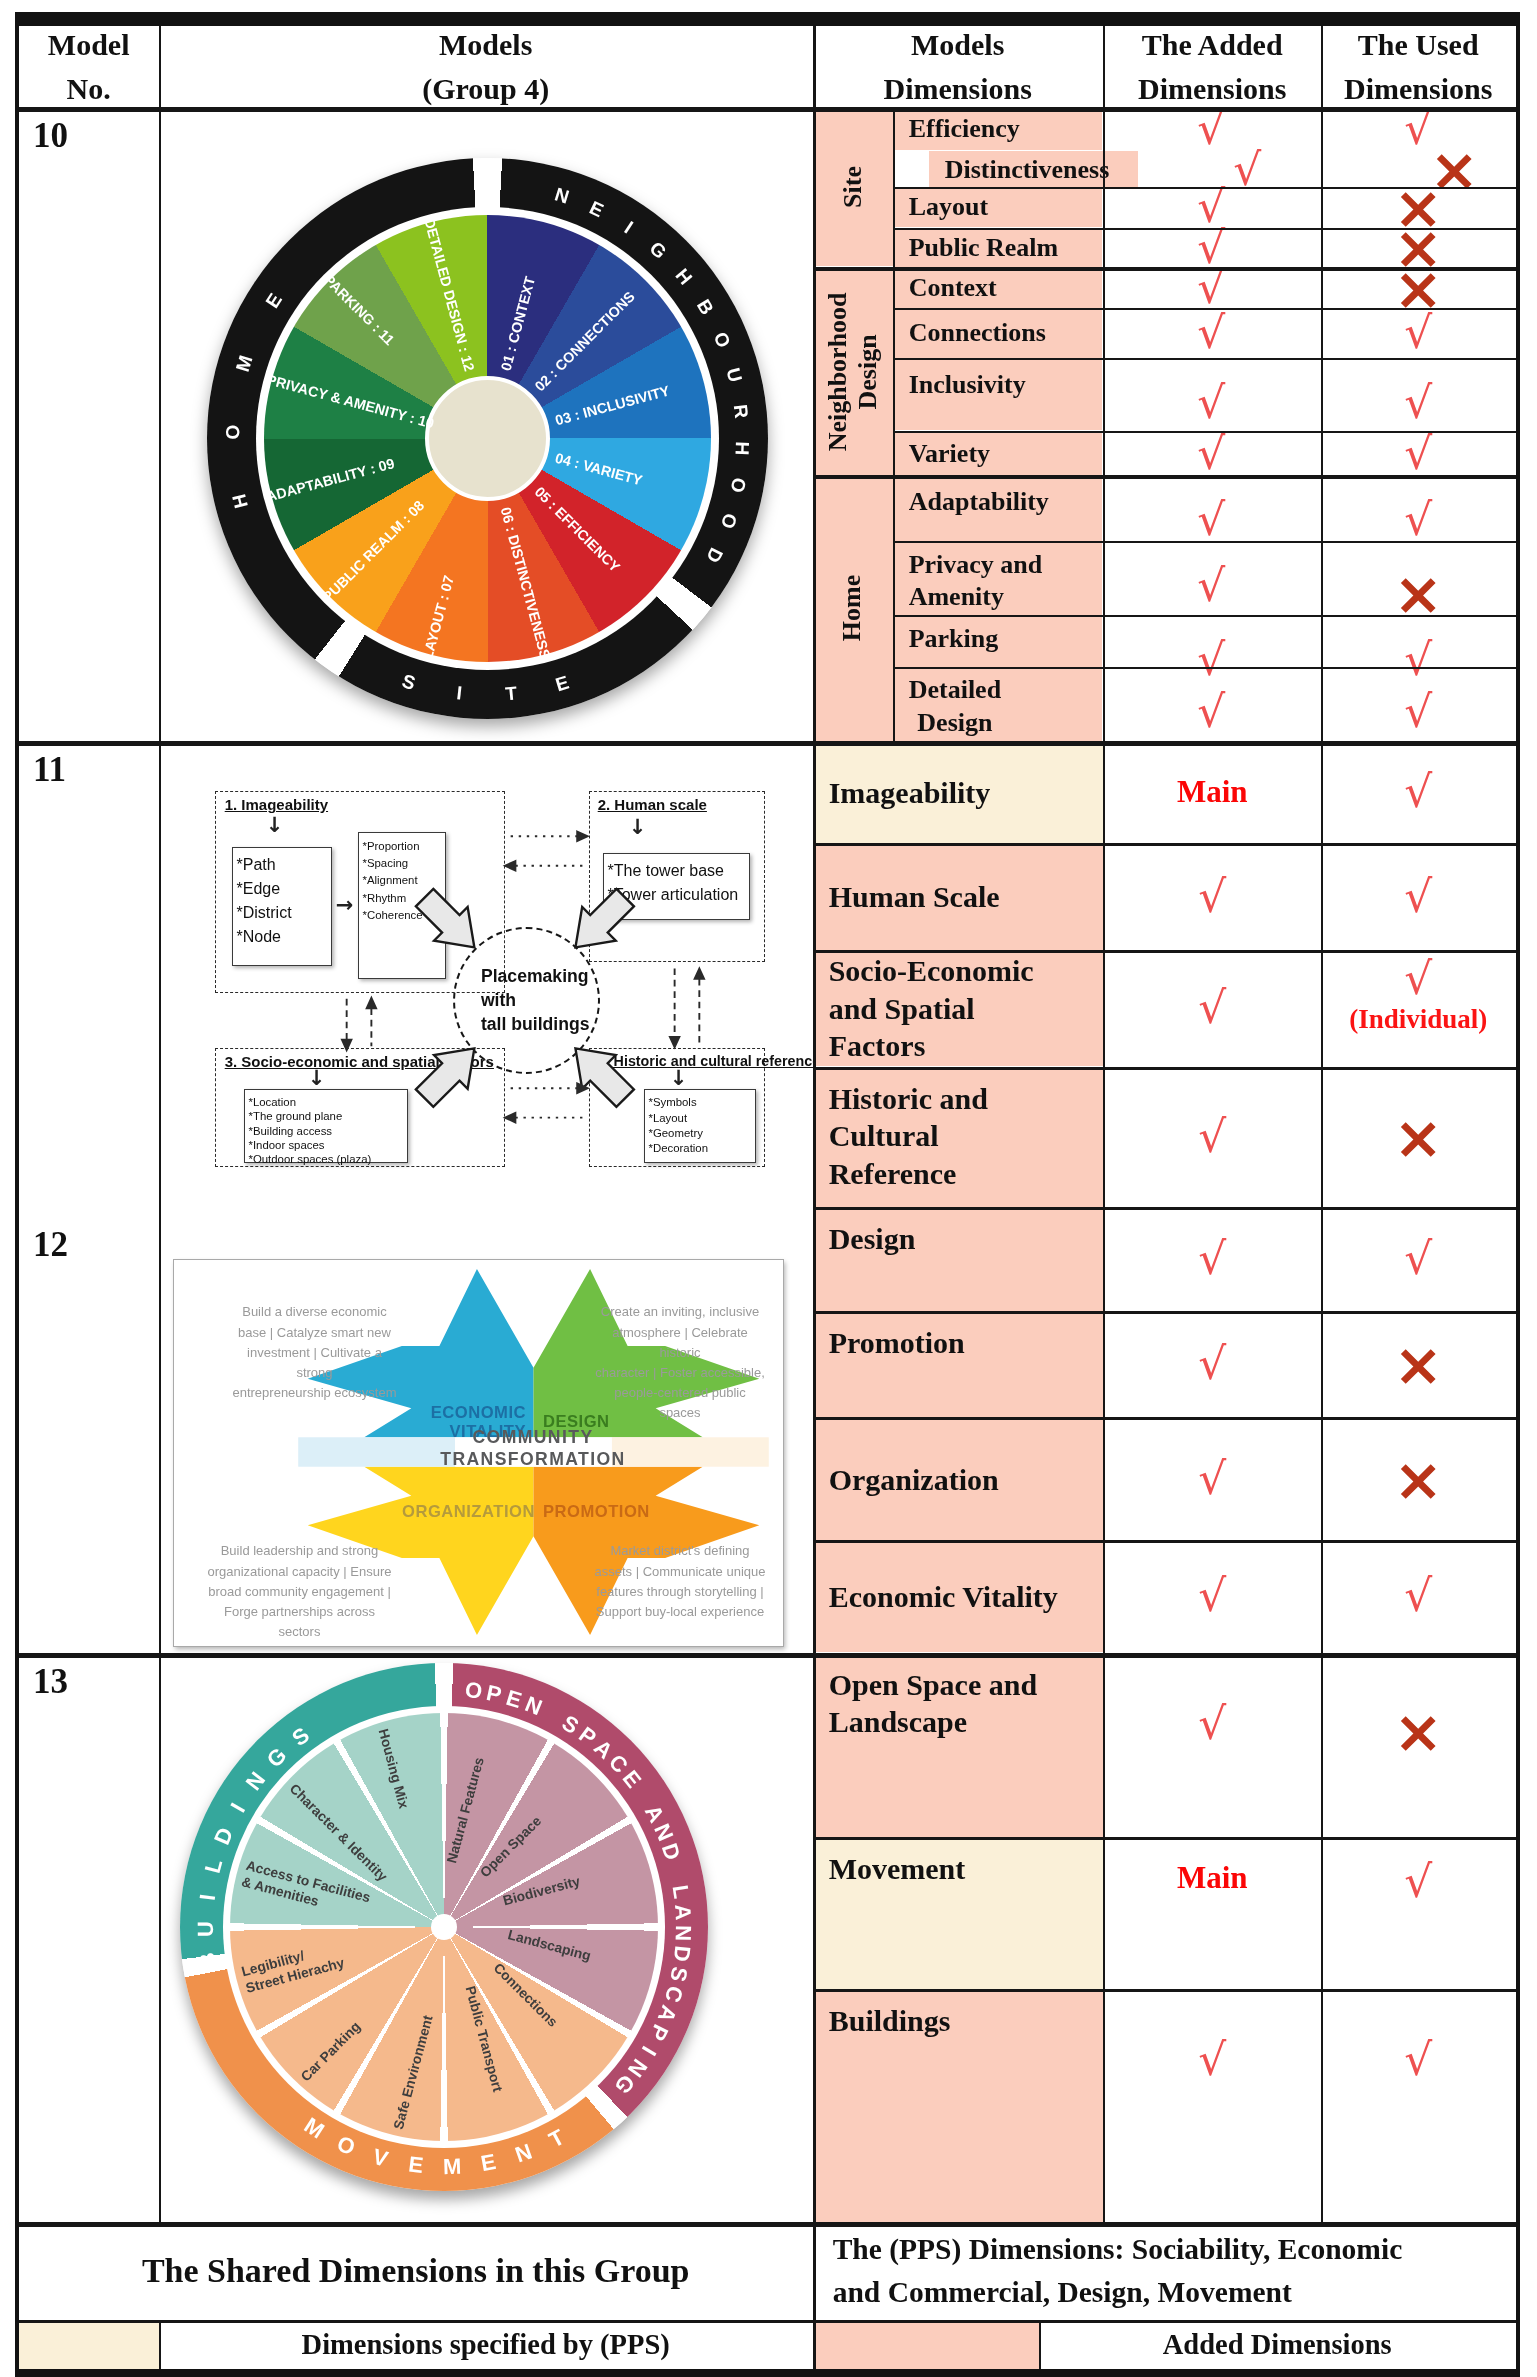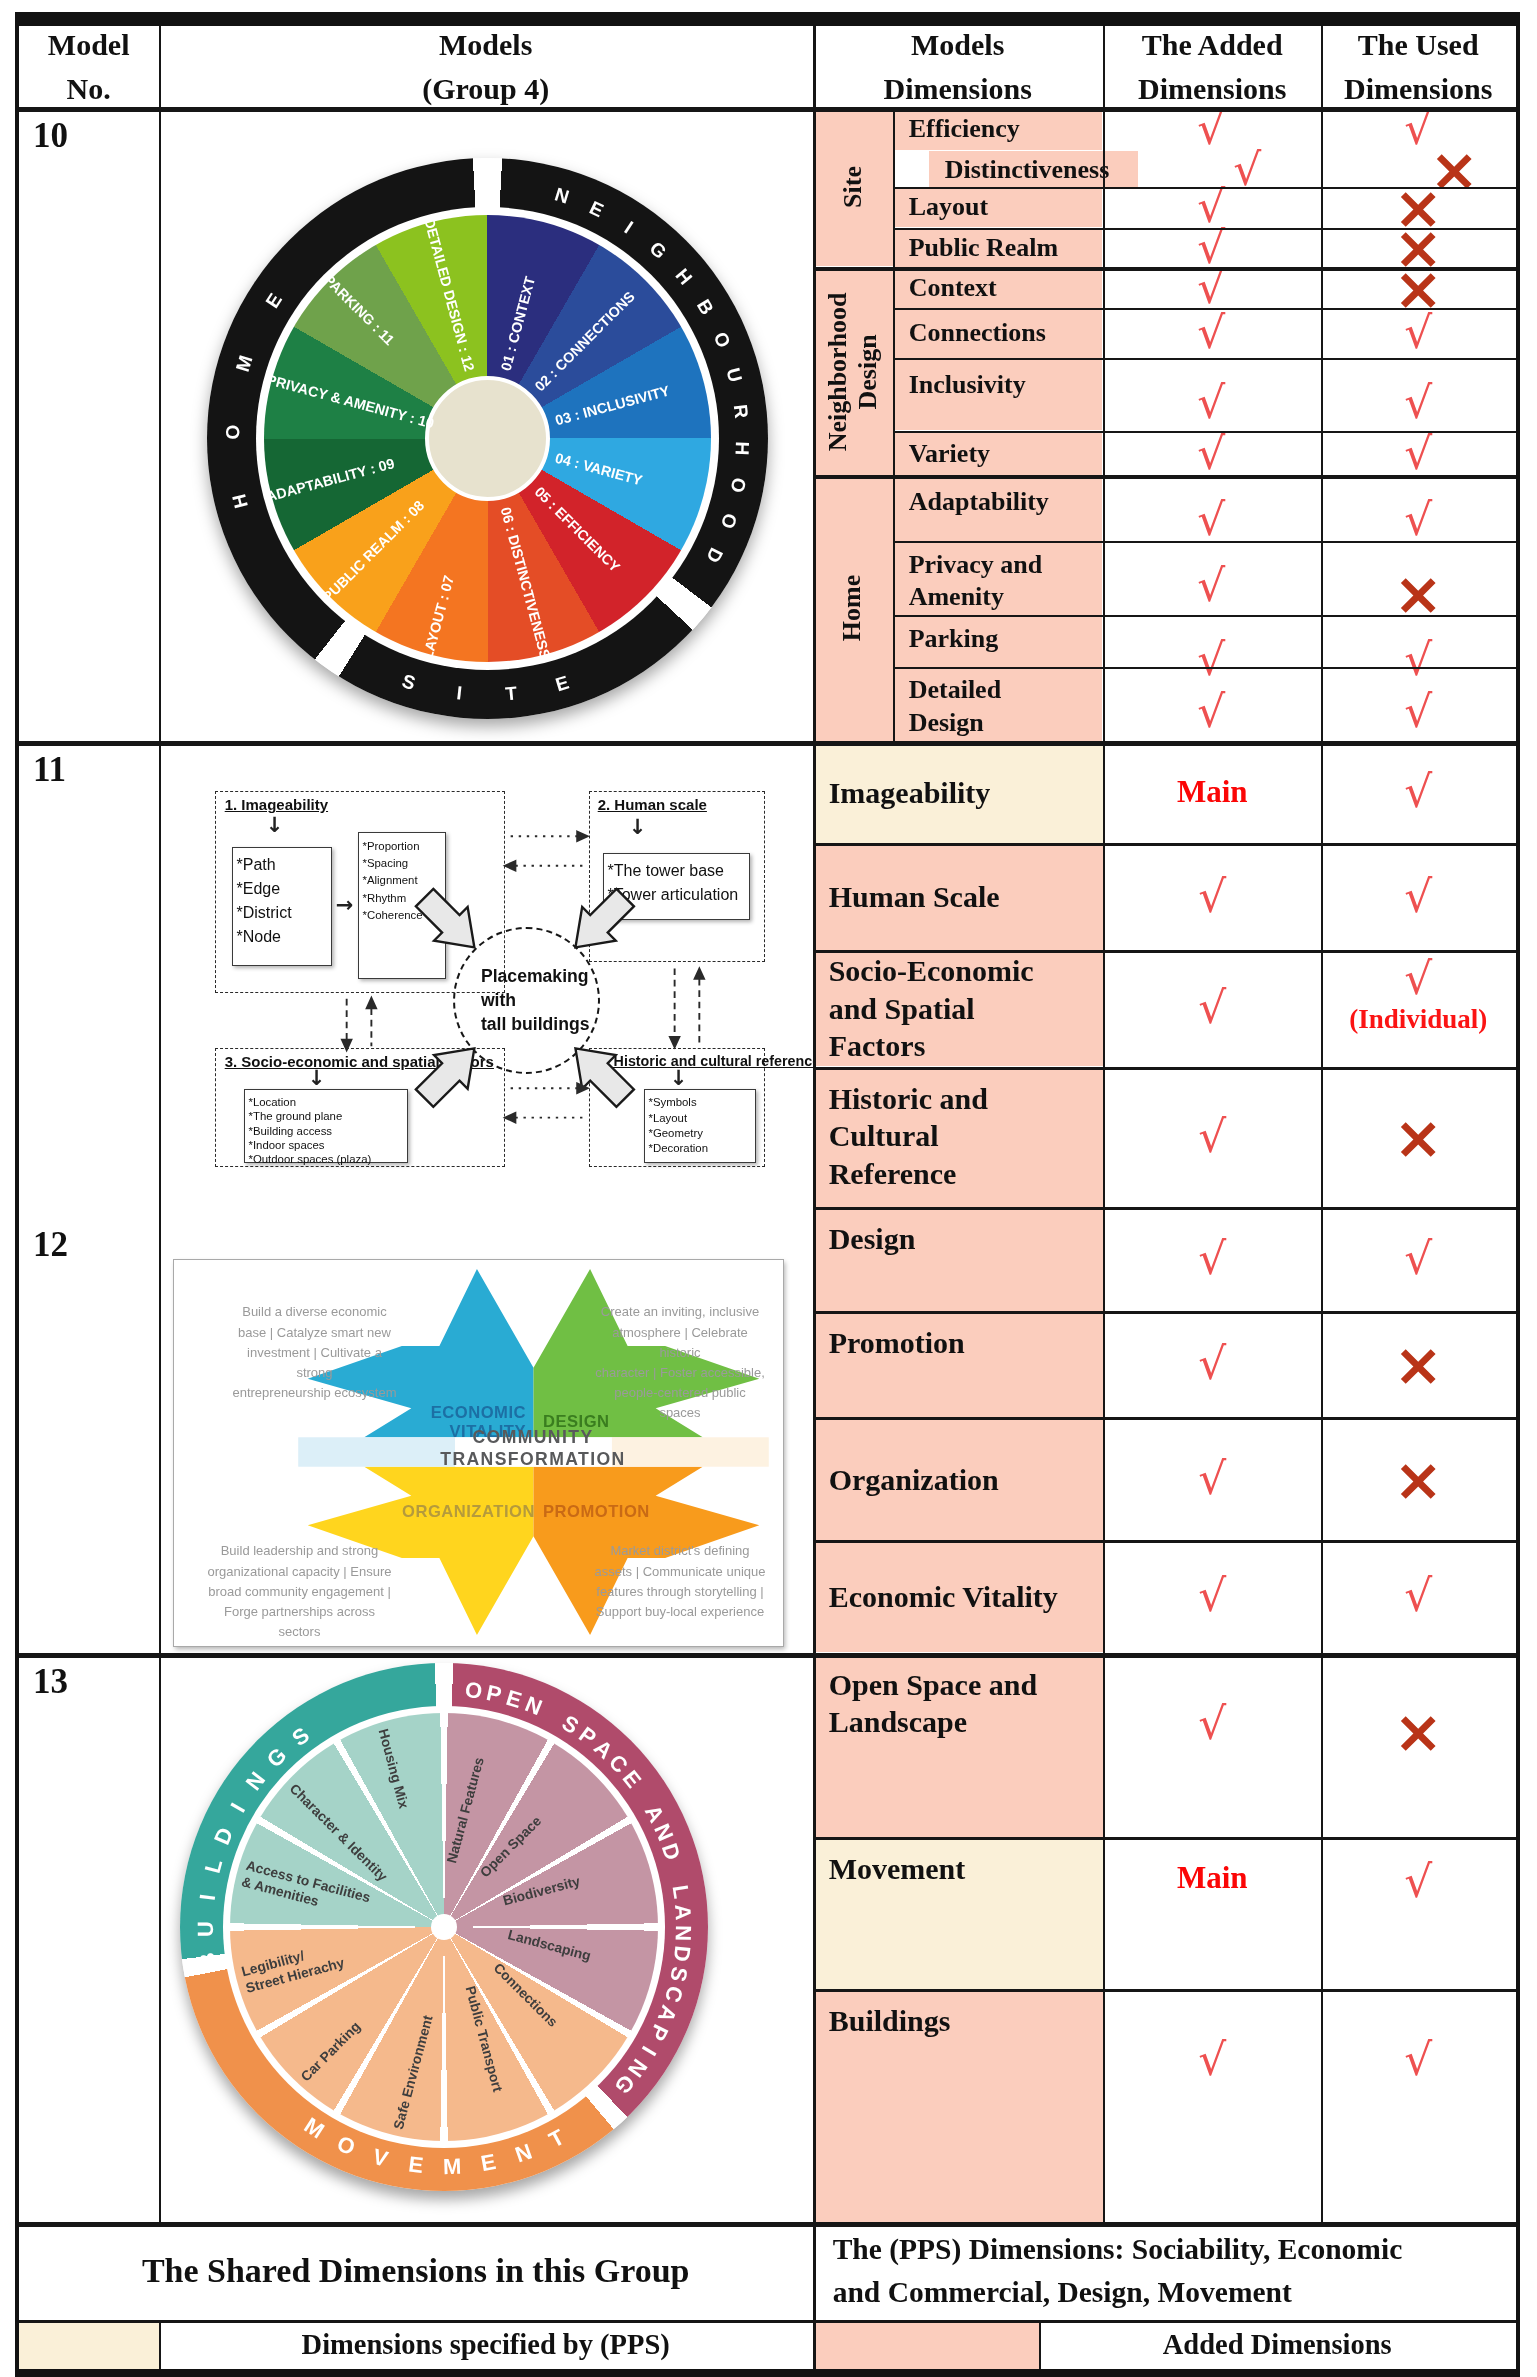--- a/index.html
+++ b/index.html
@@ -490,21 +490,21 @@
         </div>
    <div class="drow m10" style="left:874px;width:623px;top:589px;height:52px;">
           <div class="cn" style="align-items:flex-start;padding-top:7.6px;">Parking</div>
           <div class="ca vt">
             <span class="ck">√</span>
           </div>
           <div class="cu vt">
             <span class="ck">√</span>
           </div>
         </div>
-   <div class="drow m10" style="left:874px;width:623px;top:641px;height:74px;">
+   <div class="drow m10" style="left:874px;width:623px;top:641px;height:74px;text-align:center;">
           <div class="cn" style="align-items:flex-start;padding-top:6.7px;">Detailed
 Design</div>
           <div class="ca vt">
             <span class="ck">√</span>
           </div>
           <div class="cu vt">
             <span class="ck">√</span>
           </div>
         </div>
 

